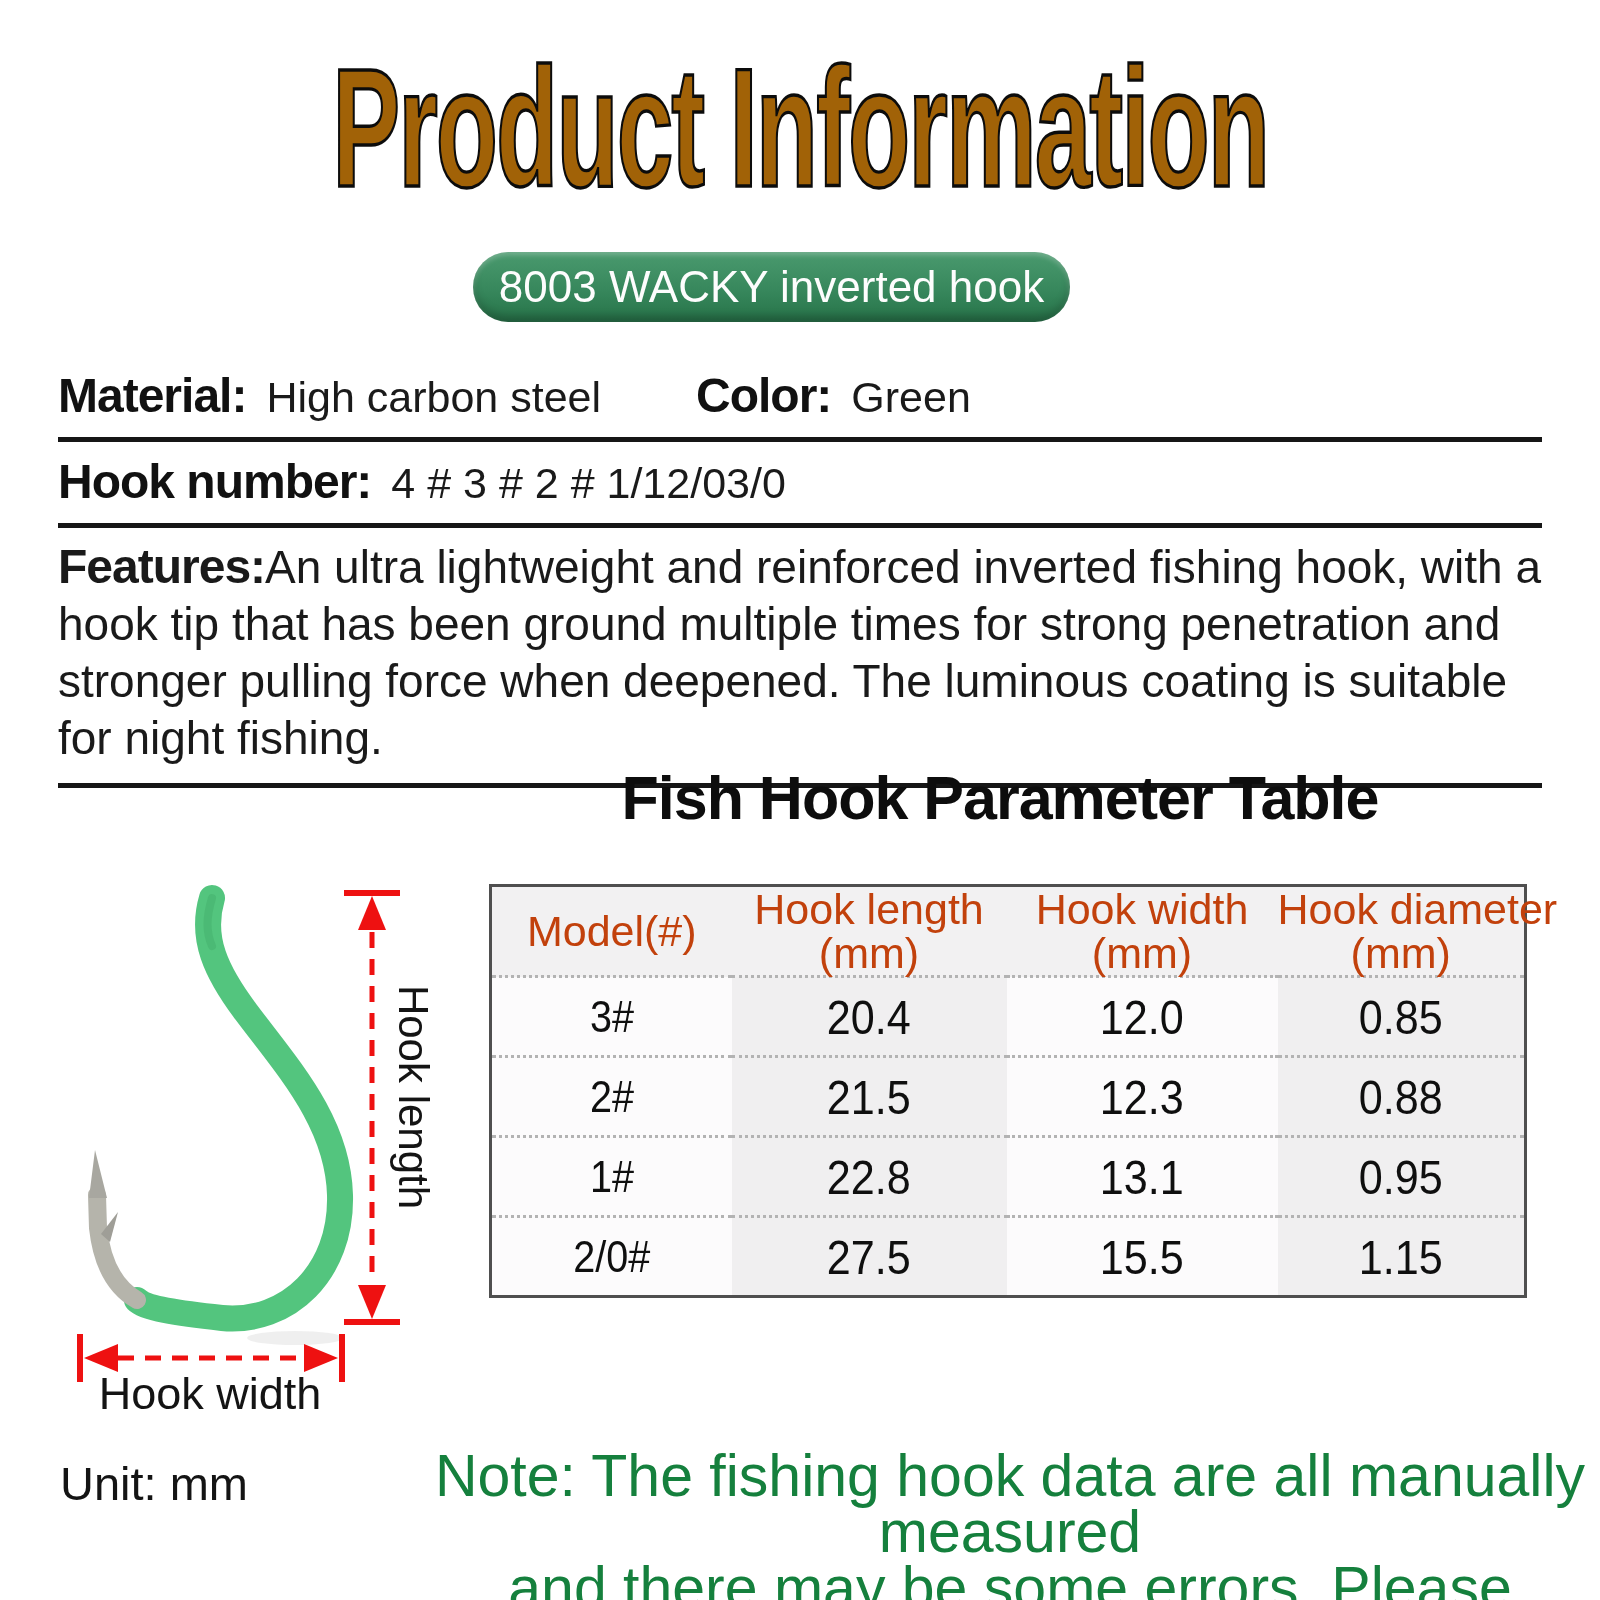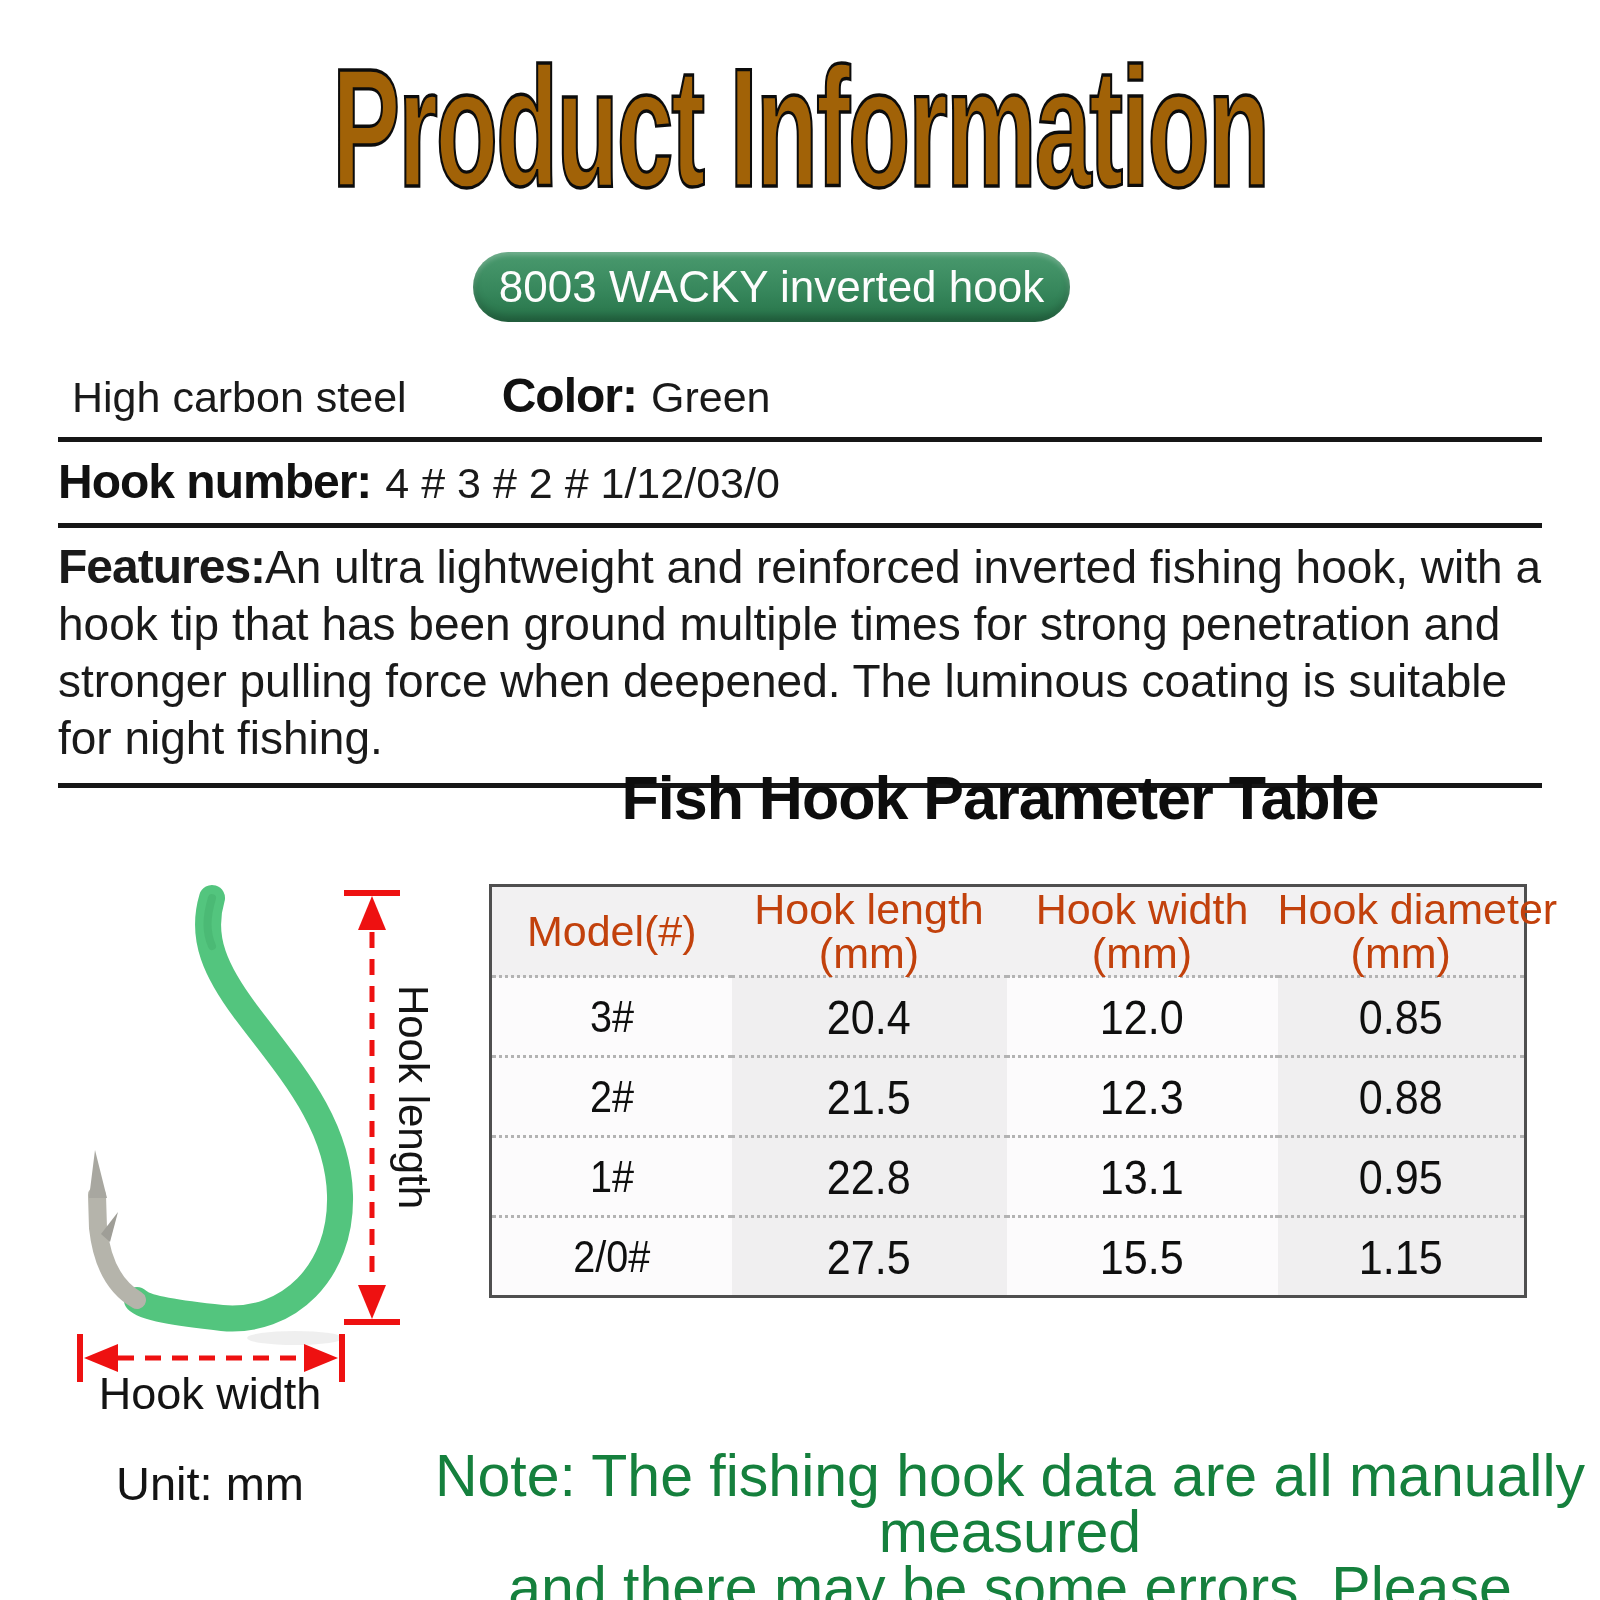--- a/index.html
+++ b/index.html
@@ -17,37 +17,37 @@
         background:linear-gradient(180deg,#4a9a6e 0%,#37875c 55%,#2d7b50 82%,#256c45 100%);
         box-shadow:inset 0 -6px 8px rgba(0,0,0,.18), inset 0 3px 5px rgba(255,255,255,.25);
         text-align:center;line-height:70px;font-size:44px;color:#fdfdfd;}
 
   
   .specs{position:absolute;left:58px;top:352px;width:1484px;}
   .spec-row{display:flex;align-items:baseline;border-bottom:5px solid #161616;}
   .row1{padding:16px 0 14px;}
   .row2{padding:12px 0 14px;}
   .lbl{font-weight:700;font-size:48px;letter-spacing:-1px;white-space:nowrap;}
-  .val{font-size:43px;font-weight:400;color:#1a1a1a;white-space:nowrap;margin-left:14px;letter-spacing:0;}
+  .val{font-size:43px;font-weight:400;color:#1a1a1a;white-space:nowrap;margin-left:20px;letter-spacing:0;}
   .color-lbl{margin-left:95px;}
   .features{padding:10px 0 16px;border-bottom:5px solid #161616;font-size:46px;line-height:57px;color:#1a1a1a;}
   .features .lbl{font-size:48px;}
   .features .valtext{font-weight:400;}
 
   
   .table-title{position:absolute;left:480px;top:763px;width:1040px;margin:0;text-align:center;
                font-size:61px;font-weight:700;color:#0d0d0d;letter-spacing:-1px;}
 
   
   .diagram{position:absolute;left:40px;top:860px;width:430px;height:560px;}
   .diagram svg{position:absolute;left:0;top:0;}
   .len-label{position:absolute;left:243px;top:214px;width:260px;height:46px;line-height:46px;
              text-align:center;font-size:42px;color:#141414;transform:rotate(90deg);white-space:nowrap;}
   .wid-label{position:absolute;left:30px;top:508px;width:280px;text-align:center;font-size:45px;color:#141414;white-space:nowrap;}
-  .unit{position:absolute;left:60px;top:1456px;width:300px;text-align:center;font-size:47px;color:#141414;}
+  .unit{position:absolute;left:60px;top:1456px;width:300px;text-align:left;font-size:47px;color:#141414;}
 
   
   .param-table{position:absolute;left:489px;top:884px;width:1035px;border-collapse:collapse;
                border:3px solid #4f4f4f;table-layout:fixed;background:#fcfcfc;}
   .param-table th{height:86px;background:#f2f1f2;font-weight:400;font-size:43px;color:#c2410c;
                   text-align:center;vertical-align:middle;overflow:visible;padding:0;}
   .param-table th .h1,.param-table th .sub{display:block;line-height:44px;white-space:nowrap;}
   .param-table th .sub:empty{display:none;}
   .param-table td{height:77px;text-align:center;vertical-align:middle;font-size:49px;color:#0f0f0f;padding:0;}
   .param-table tbody td{border-top:3px dotted #b3b3b3;}
@@ -66,20 +66,21 @@
 <div class="page">
 
   <h1 class="main-title"><span class="title-inner">Product Information</span></h1>
 
   <div class="pill">
     <span>8003 WACKY inverted hook</span>
   </div>
 
   <div class="specs">
     <div class="spec-row row1">
+      <span class="lbl">Material:</span>
       <span class="val">High carbon steel</span>
       <span class="lbl color-lbl">Color:</span>
       <span class="val">Green</span>
     </div>
     <div class="spec-row row2">
       <span class="lbl">Hook number:</span>
       <span class="val">4 # 3 # 2 # 1/12/03/0</span>
     </div>
     <div class="features"><span class="lbl">Features:</span><span class="valtext">An ultra lightweight and reinforced inverted fishing hook, with a hook tip that has been ground multiple times for strong penetration and stronger pulling force when deepened. The luminous coating is suitable for night fishing.</span></div>
   </div>

